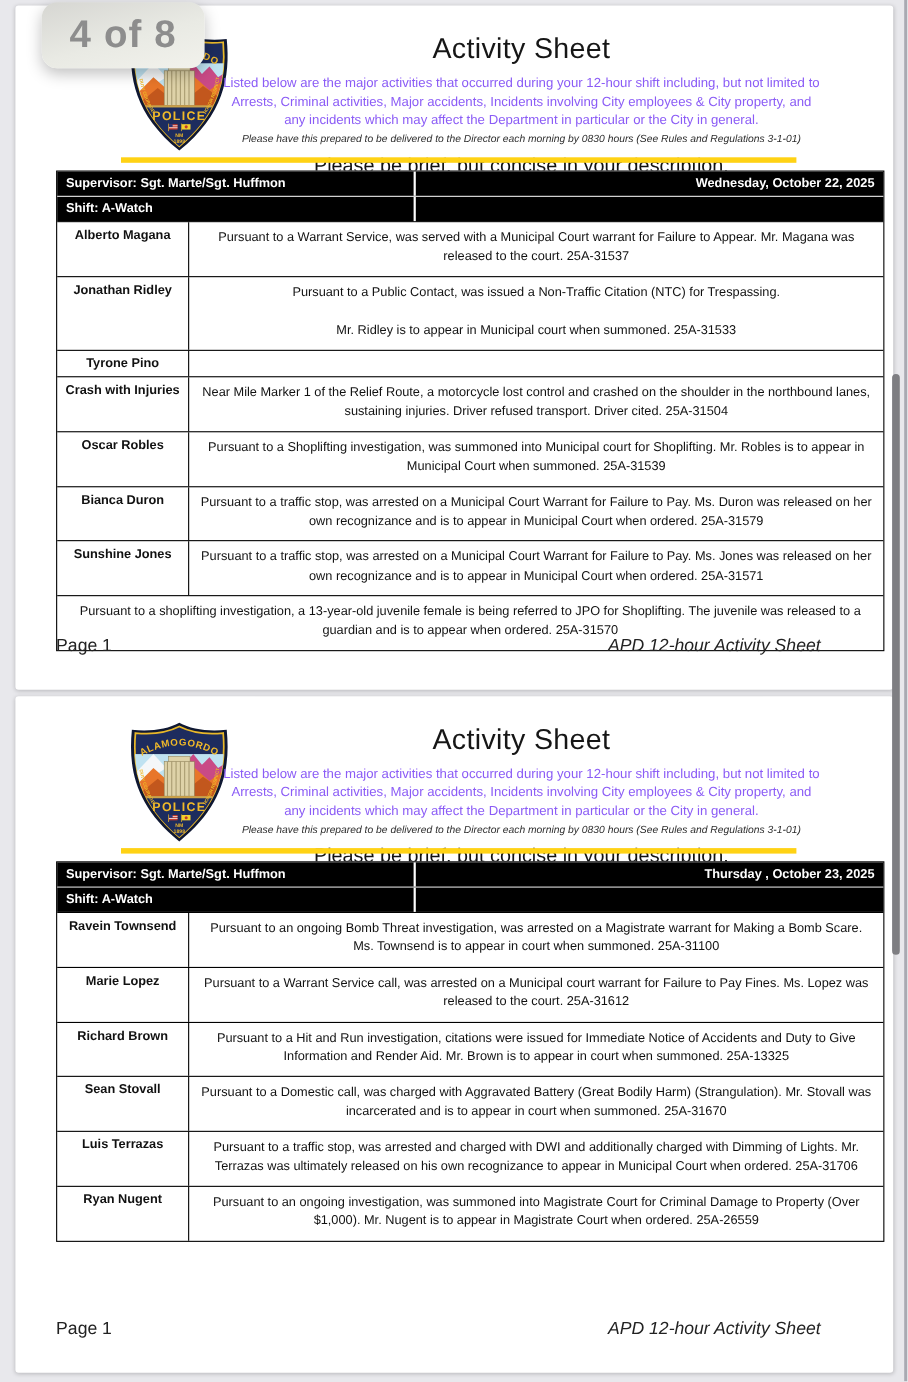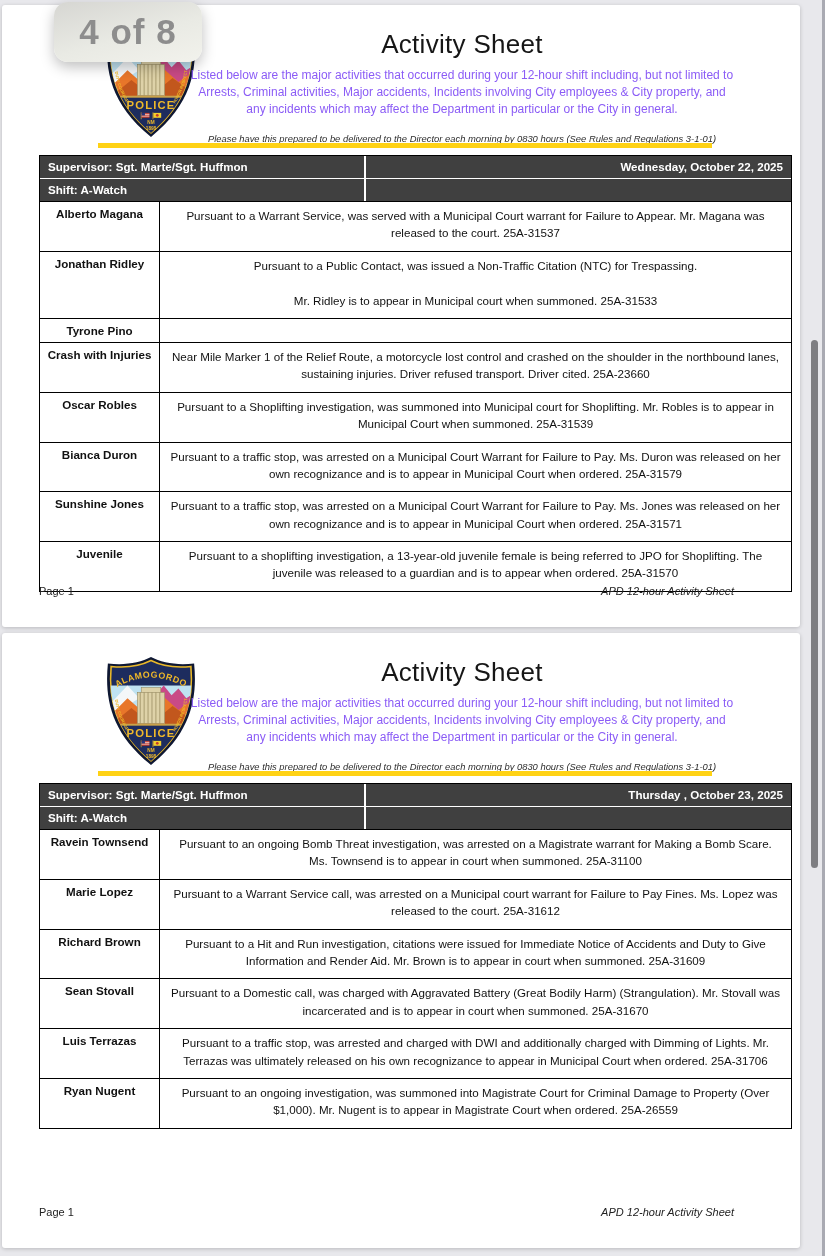--- a/index.html
+++ b/index.html
@@ -1,53 +1,53 @@
 <!DOCTYPE html>
 <html><head>
 <meta charset="utf-8">
 <style>
   * { margin:0; padding:0; box-sizing:border-box; }
   html,body { background:#e8e8ec; }
   body { font-family:"Liberation Sans", sans-serif; }
   .screen { position:relative; width:825px; height:1256px; overflow:hidden; background:#e8e8ec; }
 
   
-  .page { position:absolute; left:2px; width:798px; background:#ffffff; border-radius:3px;
+  .page { position:absolute; left:14px; width:798px; background:#ffffff; border-radius:3px;
           box-shadow:0 1px 4px rgba(0,0,0,0.20); }
   #page1 { top:5px;  height:622px; }
   #page2 { top:633px; height:615px; }
 
   
   .badge-wrap { position:absolute; left:100px; top:22px; width:98px; height:112px; }
   .header-text { position:absolute; left:188px; top:24px; width:544px; text-align:center; color:#1c1c1c; }
   .sheet-title { font-size:26px; font-weight:400; letter-spacing:0.3px; color:#161616; margin-bottom:7px; }
   .sheet-intro { font-size:12px; line-height:1.42; color:#8b5cf6; }
-  .sheet-note  { font-size:9.4px; font-style:italic; color:#2e2e2e; margin-top:15px; }
+  .sheet-note  { font-size:9.4px; font-style:italic; color:#2e2e2e; margin-top:2px; }
   .sheet-brief { font-size:18px; font-weight:400; color:#111; margin-top:9px; }
   .gold-line { position:absolute; left:96px; top:138px; width:614px; height:4.5px; background:#FFD214; }
 
   
   .sheet-table { position:absolute; left:37px; top:150px; width:753px; border:1.6px solid #000;
                  font-size:11.6px; color:#111; background:#fff; }
-  .hrow { position:relative; display:flex; background:#404040; color:#fff; font-weight:700; }
+  .hrow { position:relative; display:flex; background:#000000; color:#fff; font-weight:700; }
   .hrow-top { border-bottom:1.8px solid #fff; }
   .hcell-l { width:324px; flex:none; padding:4px 8px 5px 8px; }
   .hcell-r { flex:1; padding:4px 8px 5px 8px; text-align:right; }
   .vdiv { position:absolute; left:324px; top:0; bottom:0; width:1.8px; background:#fff; }
   .brow { display:flex; border-top:1.6px solid #000;text-align:center; }
   .name-cell { width:120px; flex:none; font-weight:700; padding:5px 6px; border-right:1.6px solid #000; }
   .desc-cell { flex:1; padding:5px 9px 9px 9px; line-height:1.5; min-height:44px; white-space:pre-line; }
 
   
   .page-footer { position:absolute; left:37px; right:66px; bottom:30px; display:flex;
-                 justify-content:space-between; font-size:11px; color:#222; }
+                 justify-content:space-between; font-size:16px; color:#222; }
   .footer-right { font-style:italic; }
 
   
-  .page-pill { position:absolute; left:54px; top:2px; width:148px; height:60px; border-radius:14px;
+  .page-pill { position:absolute; left:38px; top:2px; width:148px; height:60px; border-radius:14px;
                background:linear-gradient(165deg,#d6d6d2 0%, #e9eae4 55%, #f2f2ec 100%);
                box-shadow:0 5px 14px rgba(0,0,0,0.25);
                display:flex; align-items:center; justify-content:center;
                font-size:35px; font-weight:600; letter-spacing:1px; color:#8d8d8d; z-index:20; }
   .scroll-track { position:absolute; right:5px; top:0; width:12px; height:1256px; }
   .scroll-thumb { position:absolute; right:2px; top:340px; width:7px; height:528px;
                   background:#7e7e82; border-radius:4px; }
   .window-edge { position:absolute; right:0; top:0; width:3px; height:1256px; background:#a9aab2; }
 </style>
 </head>
@@ -145,36 +145,35 @@
             <div class="name-cell">Jonathan Ridley</div>
             <div class="desc-cell">Pursuant to a Public Contact, was issued a Non-Traffic Citation (NTC) for Trespassing.
 
 Mr. Ridley is to appear in Municipal court when summoned. 25A-31533</div>
           </div>
           <div class="brow">
             <div class="name-cell">Tyrone Pino</div>
           </div>
           <div class="brow">
             <div class="name-cell">Crash with Injuries</div>
-            <div class="desc-cell">Near Mile Marker 1 of the Relief Route, a motorcycle lost control and crashed on the shoulder in the northbound lanes, sustaining injuries. Driver refused transport. Driver cited. 25A-23660</div>
+            <div class="desc-cell">Near Mile Marker 1 of the Relief Route, a motorcycle lost control and crashed on the shoulder in the northbound lanes, sustaining injuries. Driver refused transport. Driver cited. 25A-31504</div>
           </div>
           <div class="brow">
             <div class="name-cell">Oscar Robles</div>
             <div class="desc-cell">Pursuant to a Shoplifting investigation, was summoned into Municipal court for Shoplifting. Mr. Robles is to appear in Municipal Court when summoned. 25A-31539</div>
           </div>
           <div class="brow">
             <div class="name-cell">Bianca Duron</div>
             <div class="desc-cell">Pursuant to a traffic stop, was arrested on a Municipal Court Warrant for Failure to Pay.  Ms. Duron was released on her own recognizance and is to appear in Municipal Court when ordered.  25A-31579</div>
           </div>
           <div class="brow">
             <div class="name-cell">Sunshine Jones</div>
             <div class="desc-cell">Pursuant to a traffic stop, was arrested on a Municipal Court Warrant for Failure to Pay.  Ms. Jones was released on her own recognizance and is to appear in Municipal Court when ordered.  25A-31571</div>
           </div>
           <div class="brow">
-            <div class="name-cell">Juvenile</div>
             <div class="desc-cell">Pursuant to a shoplifting investigation, a 13-year-old juvenile female is being referred to JPO for Shoplifting.  The juvenile was released to a guardian and is to appear when ordered.  25A-31570</div>
           </div>
         </div>
     </div>
 
     <div class="page-footer">
       <span class="footer-left">Page 1</span>
       <span class="footer-right">APD 12-hour Activity Sheet</span>
     </div>
   </div>
@@ -208,21 +207,21 @@
           <div class="brow">
             <div class="name-cell">Ravein Townsend</div>
             <div class="desc-cell">Pursuant to an ongoing Bomb Threat investigation, was arrested on a Magistrate warrant for Making a Bomb Scare. Ms. Townsend is to appear in court when summoned. 25A-31100</div>
           </div>
           <div class="brow">
             <div class="name-cell">Marie Lopez</div>
             <div class="desc-cell">Pursuant to a Warrant Service call, was arrested on a Municipal court warrant for Failure to Pay Fines. Ms. Lopez was released to the court. 25A-31612</div>
           </div>
           <div class="brow">
             <div class="name-cell">Richard Brown</div>
-            <div class="desc-cell">Pursuant to a Hit and Run investigation, citations were issued for Immediate Notice of Accidents and Duty to Give Information and Render Aid. Mr. Brown is to appear in court when summoned. 25A-31609</div>
+            <div class="desc-cell">Pursuant to a Hit and Run investigation, citations were issued for Immediate Notice of Accidents and Duty to Give Information and Render Aid. Mr. Brown is to appear in court when summoned. 25A-13325</div>
           </div>
           <div class="brow">
             <div class="name-cell">Sean Stovall</div>
             <div class="desc-cell">Pursuant to a Domestic call, was charged with Aggravated Battery (Great Bodily Harm) (Strangulation). Mr. Stovall was incarcerated and is to appear in court when summoned. 25A-31670</div>
           </div>
           <div class="brow">
             <div class="name-cell">Luis Terrazas</div>
             <div class="desc-cell">Pursuant to a traffic stop, was arrested and charged with DWI and additionally charged with Dimming of Lights.  Mr. Terrazas was ultimately released on his own recognizance to appear in Municipal Court when ordered.  25A-31706</div>
           </div>
           <div class="brow">

